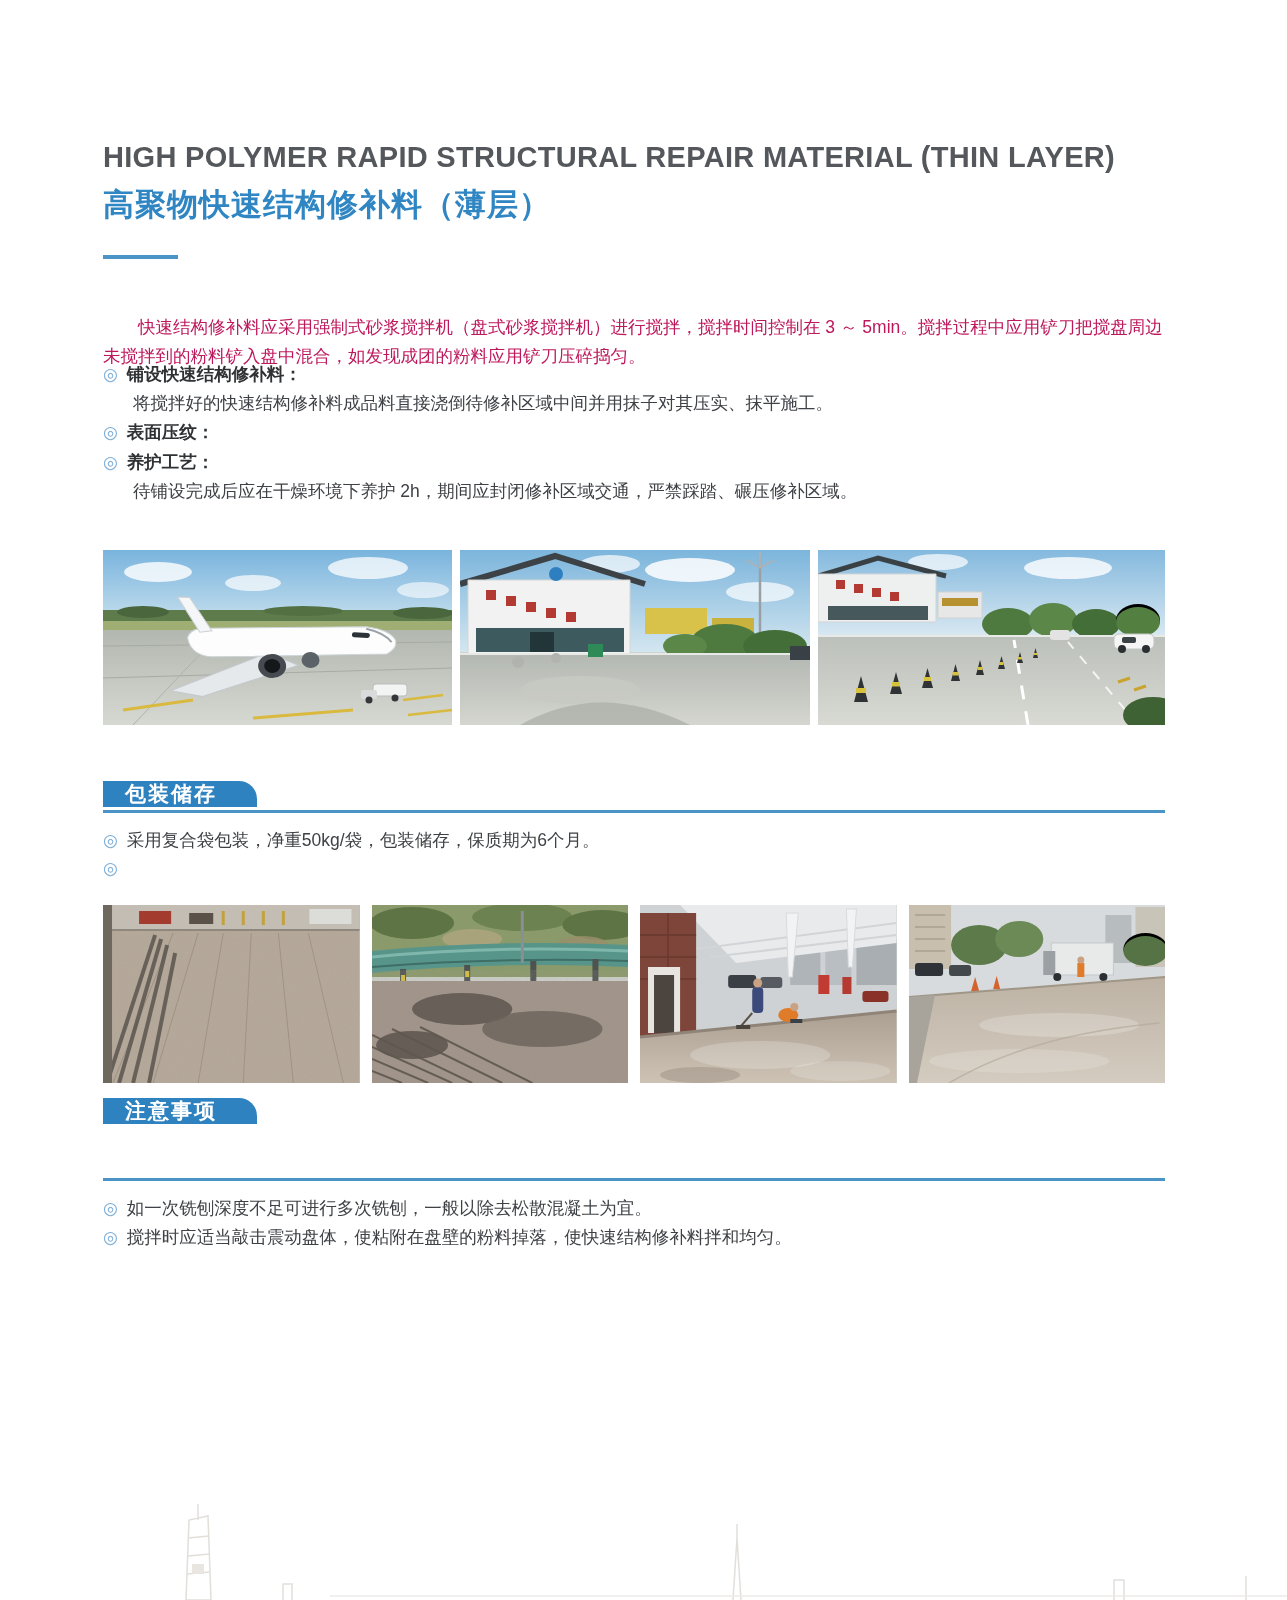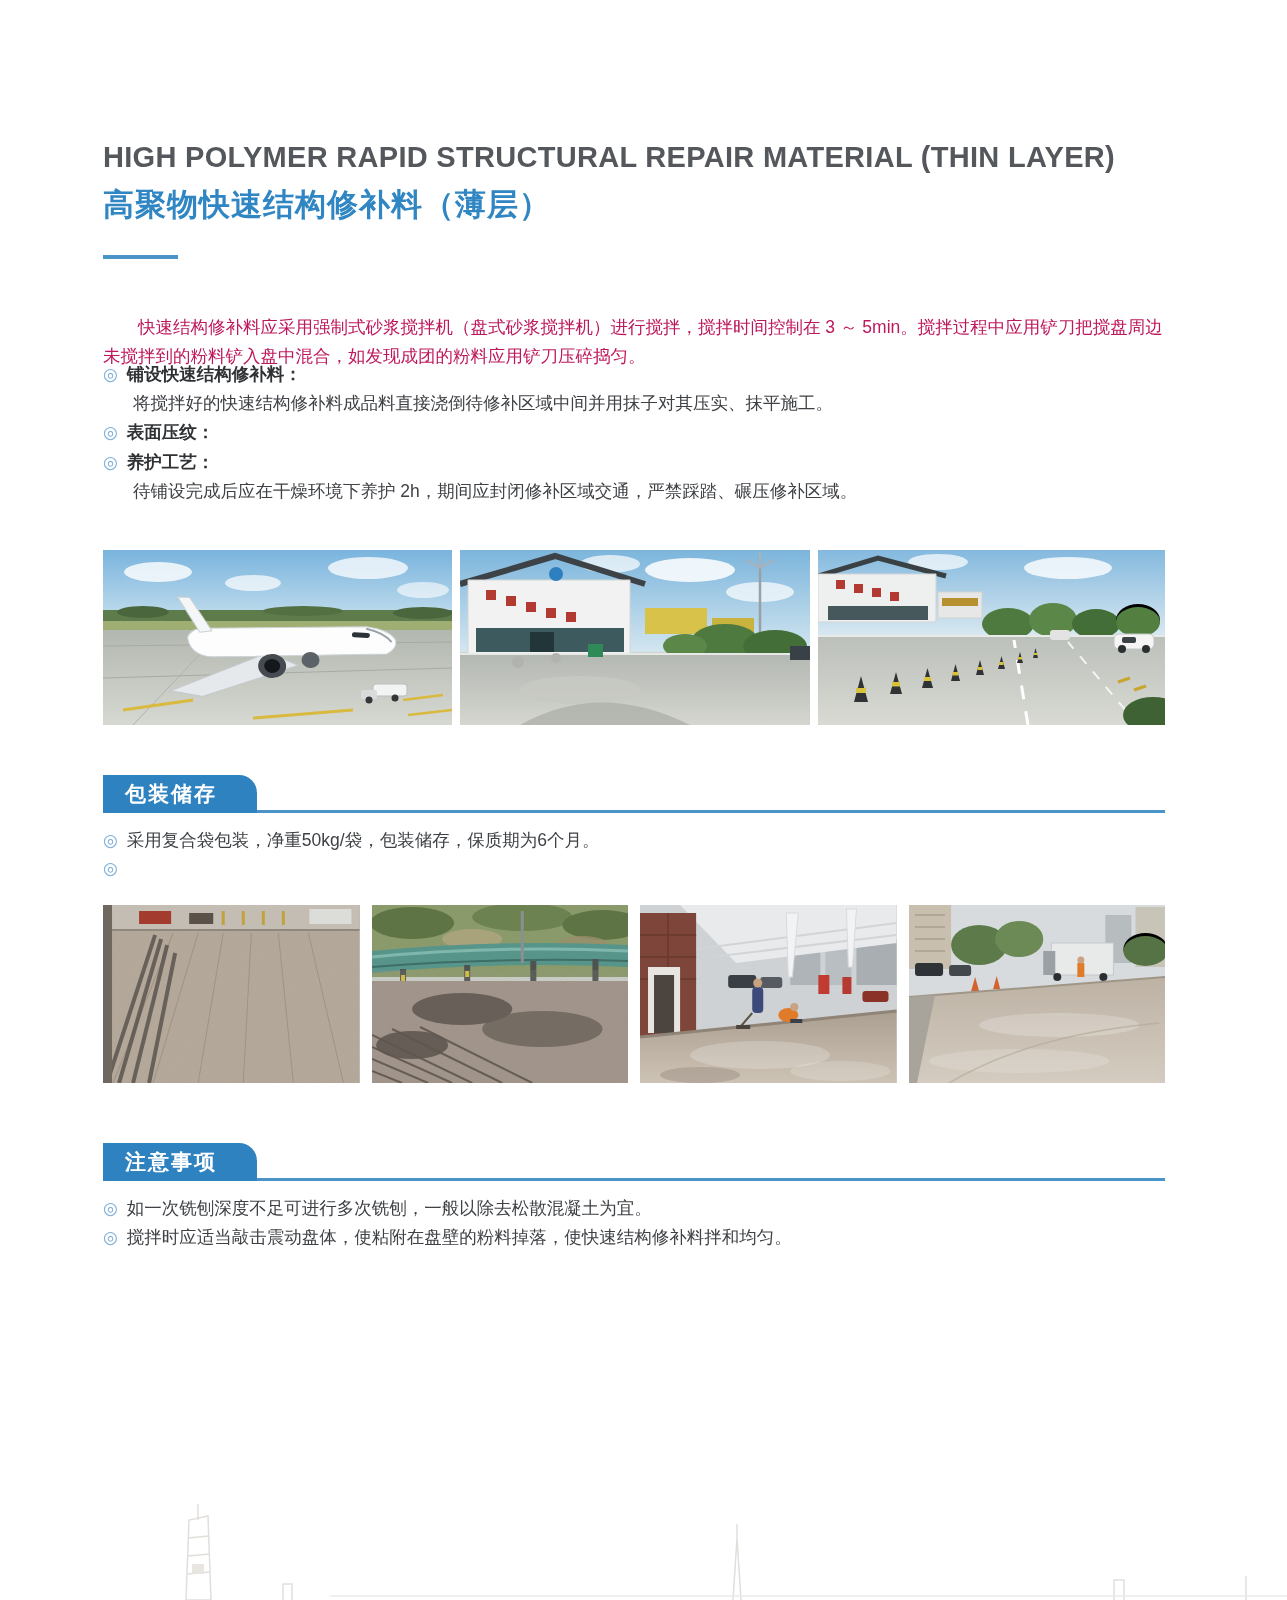--- a/index.html
+++ b/index.html
@@ -16,25 +16,25 @@
   .proc-item{margin:0 0 1px 0;}
   .proc-head{display:flex;align-items:baseline;gap:9px;font-size:17.5px;line-height:28px;
              font-weight:700;color:#2f3235;}
   .proc-desc{padding-left:30px;font-size:17.5px;line-height:28px;color:#3e4145;margin-bottom:1px;}
   .bullet{color:#7fb0da;font-weight:400;font-size:17px;}
   .photo-row{position:absolute;left:103px;display:flex;}
   .photo-row-1{top:550px;width:1062px;height:175px;gap:8px;}
   .photo-row-2{top:905px;width:1062px;height:178px;gap:12px;}
   .photo{flex:1 1 auto;height:100%;overflow:hidden;background:#cfd3cd;}
   .photo svg{display:block;width:100%;height:100%;}
-  .badge{position:absolute;left:103px;height:38px;background:#2e82c0;color:#ffffff;
+  .badge{position:absolute;left:103px;height:26px;background:#2e82c0;color:#ffffff;
          font-size:21px;font-weight:700;letter-spacing:2px;border-radius:0 18px 0 0;
-         display:flex;align-items:center;padding:0 40px 0 22px;z-index:2;}
+         display:flex;align-items:center;padding:0 40px 0 22px;z-index:2;margin-top:6px;}
   .badge-1{top:775px;}
-  .badge-2{top:1143px;align-items:center;}
+  .badge-2{top:1092px;align-items:center;}
   .section-line{position:absolute;left:103px;width:1062px;height:2.5px;background:#4a94c8;}
   .line-1{top:810px;}
   .line-2{top:1178px;}
   .sec-list{position:absolute;left:103px;width:1062px;list-style:none;margin:0;padding:0;
             font-size:17.5px;line-height:28px;color:#3e4145;}
   .sec-list-1{top:826px;}
   .sec-list-2{top:1194px;}
   .sec-list li{display:flex;align-items:baseline;gap:9px;}
   .skyline{position:absolute;left:0;bottom:0;width:1287px;height:120px;}
 </style>

